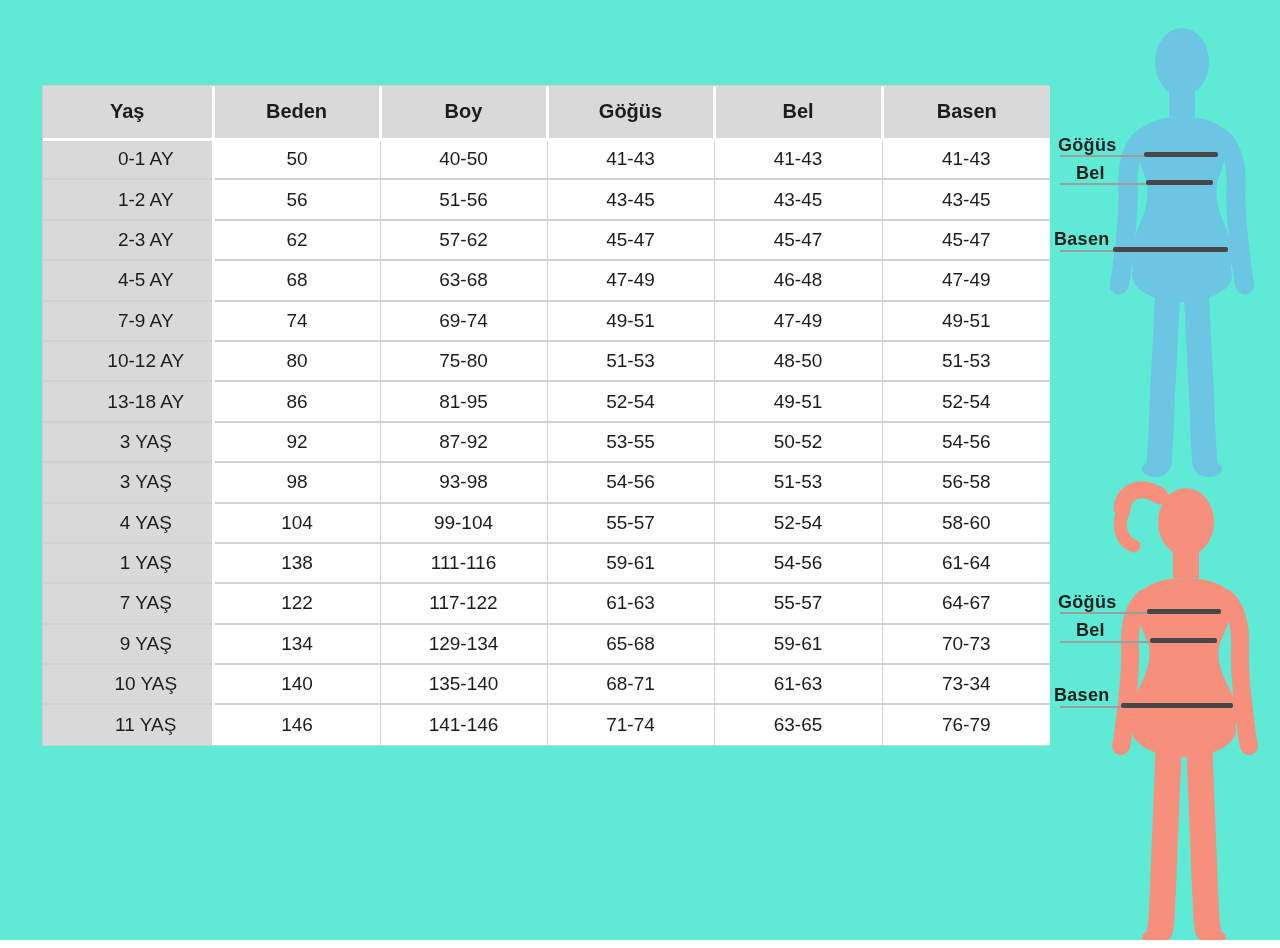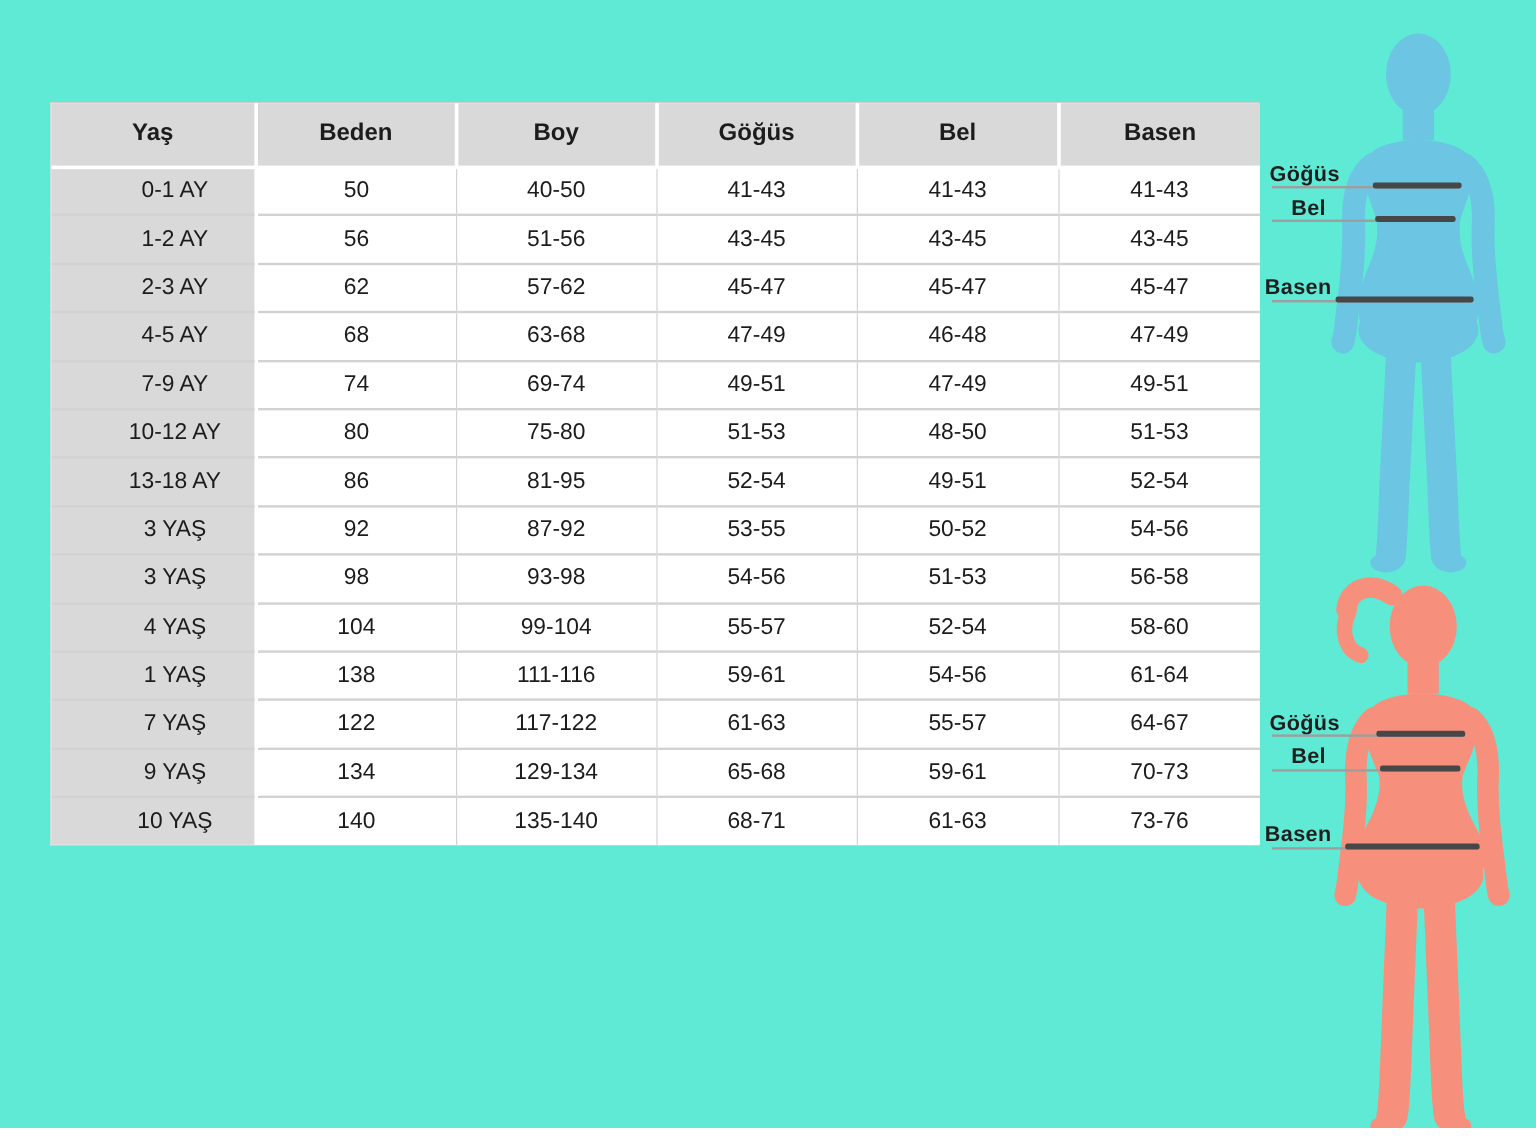--- a/index.html
+++ b/index.html
@@ -170,21 +170,29 @@
             <td>65-68</td>
             <td>59-61</td>
             <td>70-73</td>
           </tr>
           <tr>
             <td class="rowhead">10 YAŞ</td>
             <td>140</td>
             <td>135-140</td>
             <td>68-71</td>
             <td>61-63</td>
-            <td>73-76</td>
+            <td>73-34</td>
+          </tr>
+          <tr>
+            <td class="rowhead">11 YAŞ</td>
+            <td>146</td>
+            <td>141-146</td>
+            <td>71-74</td>
+            <td>63-65</td>
+            <td>76-79</td>
           </tr>
         </tbody>
     </table>
   </div>
 
   <svg class="figure child" style="left:1095px;top:25px" width="165" height="455" viewBox="0 0 165 455">
     <g fill="currentColor">
       <ellipse cx="87" cy="37" rx="27" ry="34"></ellipse>
       <rect x="74" y="60" width="26" height="32"></rect>
       <path d="M47,103 C62,88 112,88 127,103 C132,110 134,118 132,126 C129,140 124,150 122,158 C120,170 122,182 128,196 C132,206 136,216 137,226 C138,244 132,258 124,266 C108,276 66,276 50,266 C42,258 36,244 37,226 C38,216 42,206 46,196 C52,182 54,170 52,158 C50,150 45,140 42,126 C40,118 42,110 47,103 Z"></path>

